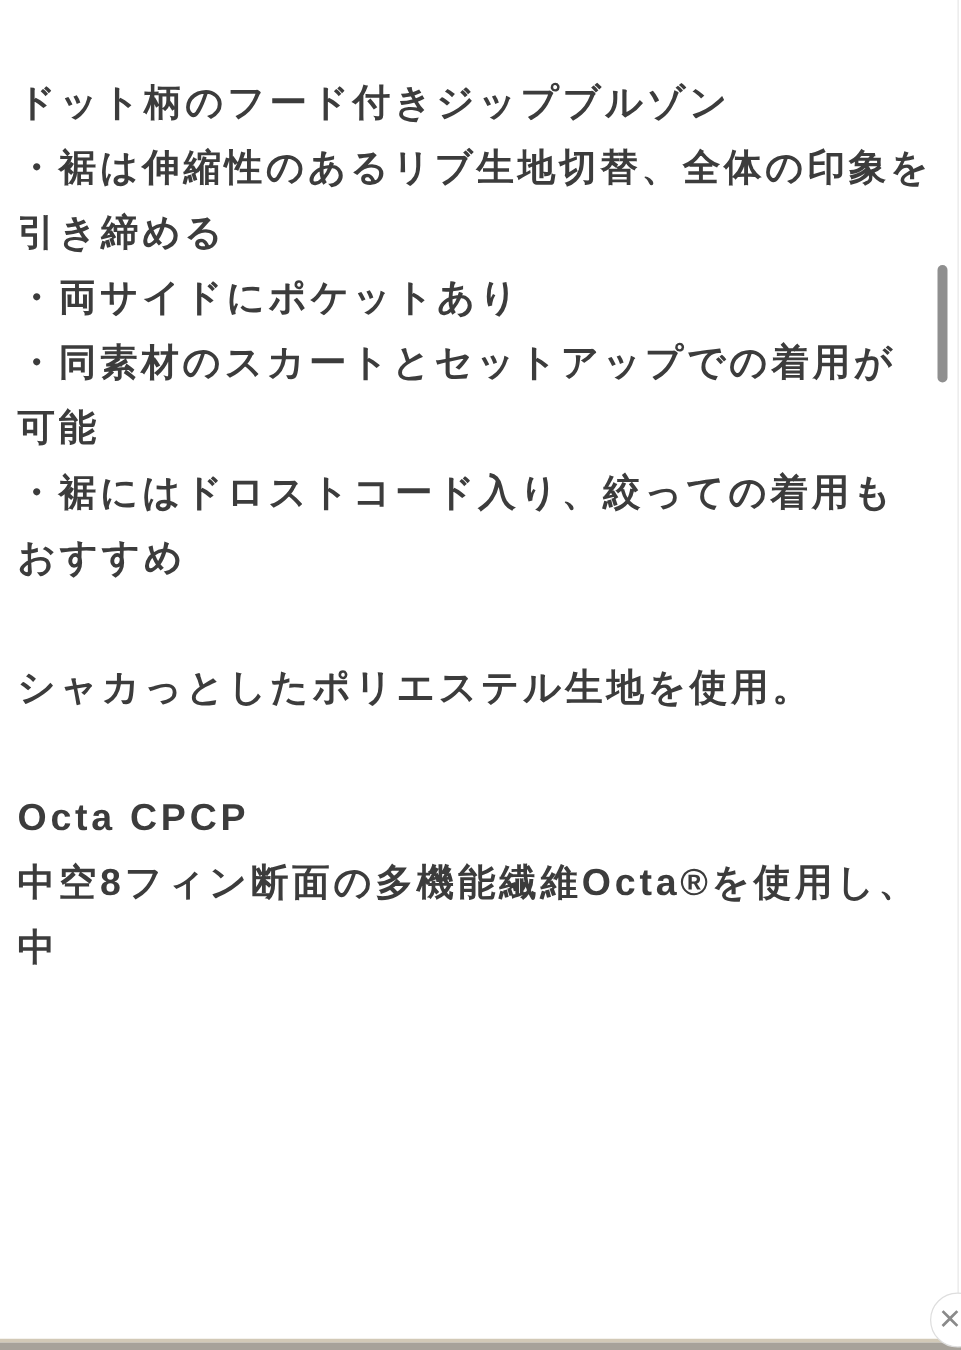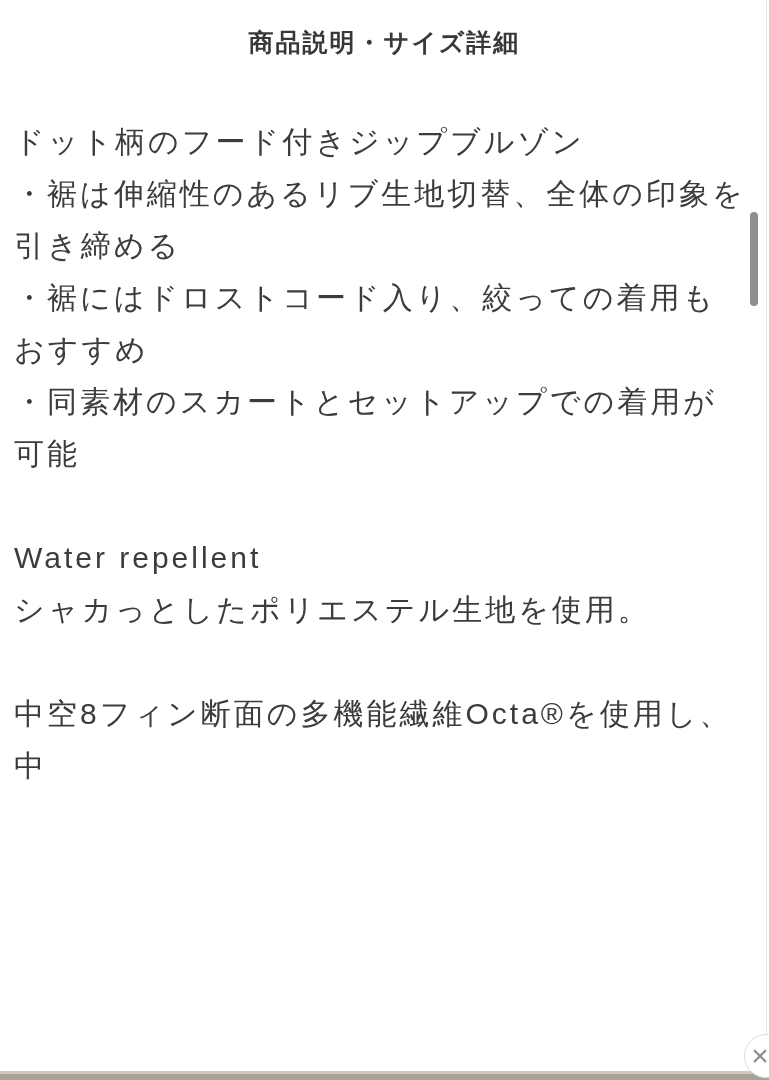--- a/index.html
+++ b/index.html
@@ -31,21 +31,21 @@
     color: #383838;
   }
   .content {
     padding-left: 14px;
     padding-right: 22px;
     font-size: 30px;
     line-height: 52px;
     letter-spacing: 3px;
     overflow-wrap: break-word;
   }
-  .content p { margin: 0; }
+  .content p { margin: 0; font-weight: bold; }
   .desc-list { margin-top: 57px; }
   .section { margin-top: 52px; }
   .scroll-track-line {
     position: absolute;
     left: 766px;
     top: 0;
     width: 1px;
     height: 1080px;
     background: #e7e7e7;
   }
@@ -97,37 +97,37 @@
     height: 6px;
     background: #a7a29a;
     z-index: 4;
   }
 </style>
 </head>
 <body>
 
 <div class="modal">
 
-  <h1 class="title">商品説明・サイズ詳細</h1>
 
   <div class="content">
 
     <div class="desc-list">
         <p>ドット柄のフード付きジップブルゾン</p>
         <p>・裾は伸縮性のあるリブ生地切替、全体の印象を引き締める</p>
+        <p>・両サイドにポケットあり</p>
+        <p>・同素材のスカートとセットアップでの着用が可能</p>
         <p>・裾にはドロストコード入り、絞っての着用もおすすめ</p>
-        <p>・同素材のスカートとセットアップでの着用が可能</p>
       </div>
 
     <div class="section">
-      <p>Water repellent</p>
       <p>シャカっとしたポリエステル生地を使用。</p>
     </div>
 
     <div class="section">
+      <p>Octa CPCP</p>
       <p>中空8フィン断面の多機能繊維Octa®を使用し、中</p>
     </div>
 
   </div>
 
   <div class="scroll-track-line"></div>
   <div class="scroll-thumb"></div>
 
   <div class="close-button">
     <span class="x">×</span>

